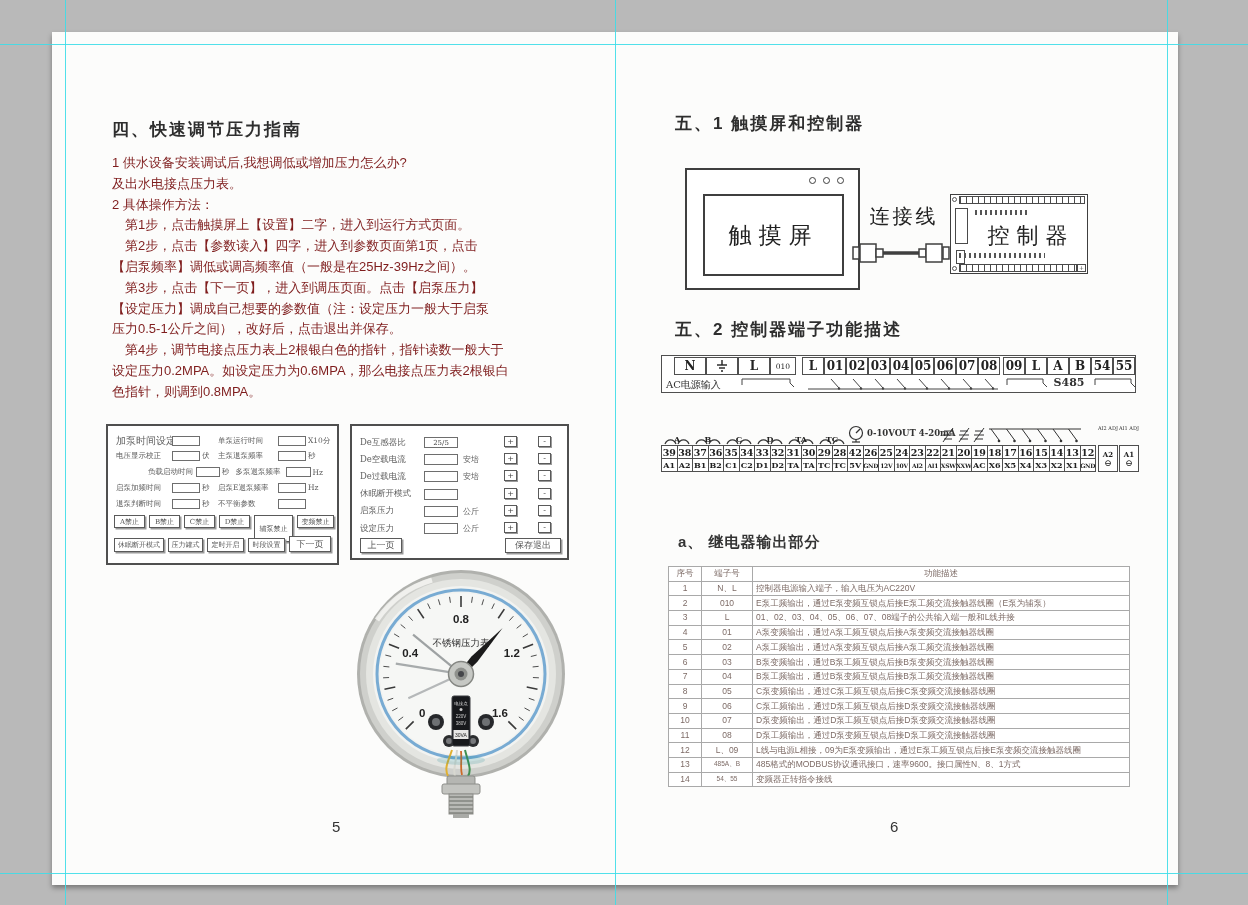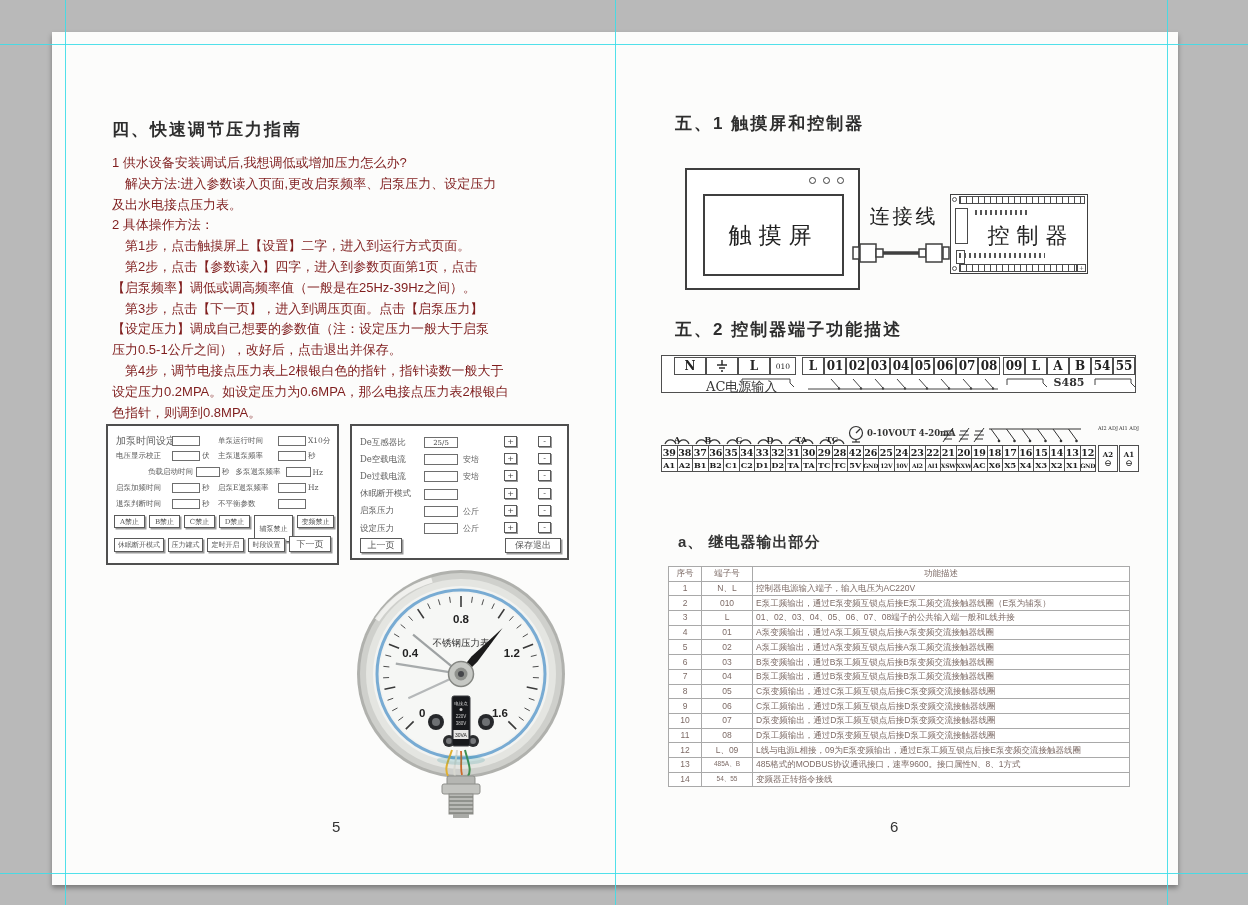--- a/index.html
+++ b/index.html
@@ -76,21 +76,20 @@
 </style>
 </head>
 <body>
 
 <div id="canvas">
   <div class="page-spread"></div>
 
   <div class="sec-title" style="left:112px;top:118px;">四、快速调节压力指南</div>
   <div class="body-text" id="body-text">
       <div class="bline">1 供水设备安装调试后,我想调低或增加压力怎么办?</div>
-      <div class="bline ind">解决方法:进入参数读入页面,更改启泵频率、启泵压力、设定压力</div>
       <div class="bline">及出水电接点压力表。</div>
       <div class="bline">2 具体操作方法：</div>
       <div class="bline ind">第1步，点击触摸屏上【设置】二字，进入到运行方式页面。</div>
       <div class="bline ind">第2步，点击【参数读入】四字，进入到参数页面第1页，点击</div>
       <div class="bline">【启泵频率】调低或调高频率值（一般是在25Hz-39Hz之间）。</div>
       <div class="bline ind">第3步，点击【下一页】，进入到调压页面。点击【启泵压力】</div>
       <div class="bline">【设定压力】调成自己想要的参数值（注：设定压力一般大于启泵</div>
       <div class="bline">压力0.5-1公斤之间），改好后，点击退出并保存。</div>
       <div class="bline ind">第4步，调节电接点压力表上2根银白色的指针，指针读数一般大于</div>
       <div class="bline">设定压力0.2MPA。如设定压力为0.6MPA，那么电接点压力表2根银白</div>
@@ -348,21 +347,21 @@
       <div class="s1cell" style="left: 250px; width: 22px;">05</div>
       <div class="s1cell" style="left: 272px; width: 22px;">06</div>
       <div class="s1cell" style="left: 294px; width: 22px;">07</div>
       <div class="s1cell" style="left: 316px; width: 22px;">08</div>
       <div class="s1cell" style="left: 341px; width: 22px;">09</div>
       <div class="s1cell" style="left: 363px; width: 22px;">L</div>
       <div class="s1cell" style="left: 385px; width: 22px;">A</div>
       <div class="s1cell" style="left: 407px; width: 22px;">B</div>
       <div class="s1cell" style="left: 429px; width: 22px;">54</div>
       <div class="s1cell" style="left: 451px; width: 22px;">55</div>
-      <span class="anno-label" style="left: 4px; top: 22px; font-size: 13px; margin-left: 40px;">AC电源输入</span>
+      <span class="anno-label" style="left: 4px; top: 22px; font-size: 10px;">AC电源输入</span>
       <span class="anno-label" style="left: 385px; top: 20px; width: 44px; text-align: center; font-size: 11px; font-weight: bold;">S485</span>
       <svg width="475" height="19" viewBox="0 0 475 19" style="position:absolute;left:0;top:19px;">
         <path d="M80,10 V4 H128 V8 l4,4" stroke="#444" stroke-width="1" fill="none"></path>
         <line x1="146" y1="14" x2="336" y2="14" stroke="#444" stroke-width="1"></line>
         <line x1="169" y1="4" x2="177" y2="13" stroke="#444" stroke-width="1"></line>
         <circle cx="177" cy="13.5" r="1.2" fill="#444"></circle>
         <line x1="191" y1="4" x2="199" y2="13" stroke="#444" stroke-width="1"></line>
         <circle cx="199" cy="13.5" r="1.2" fill="#444"></circle>
         <line x1="213" y1="4" x2="221" y2="13" stroke="#444" stroke-width="1"></line>
         <circle cx="221" cy="13.5" r="1.2" fill="#444"></circle>

